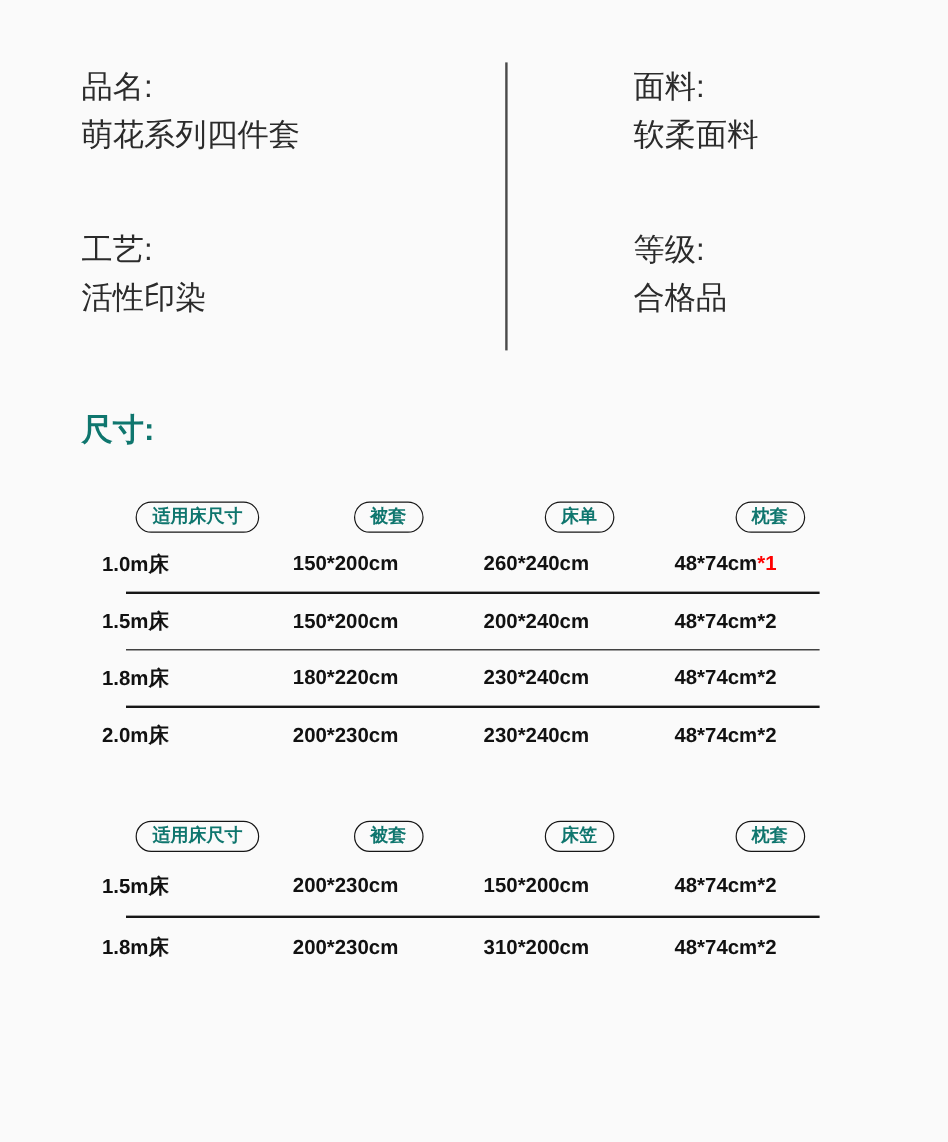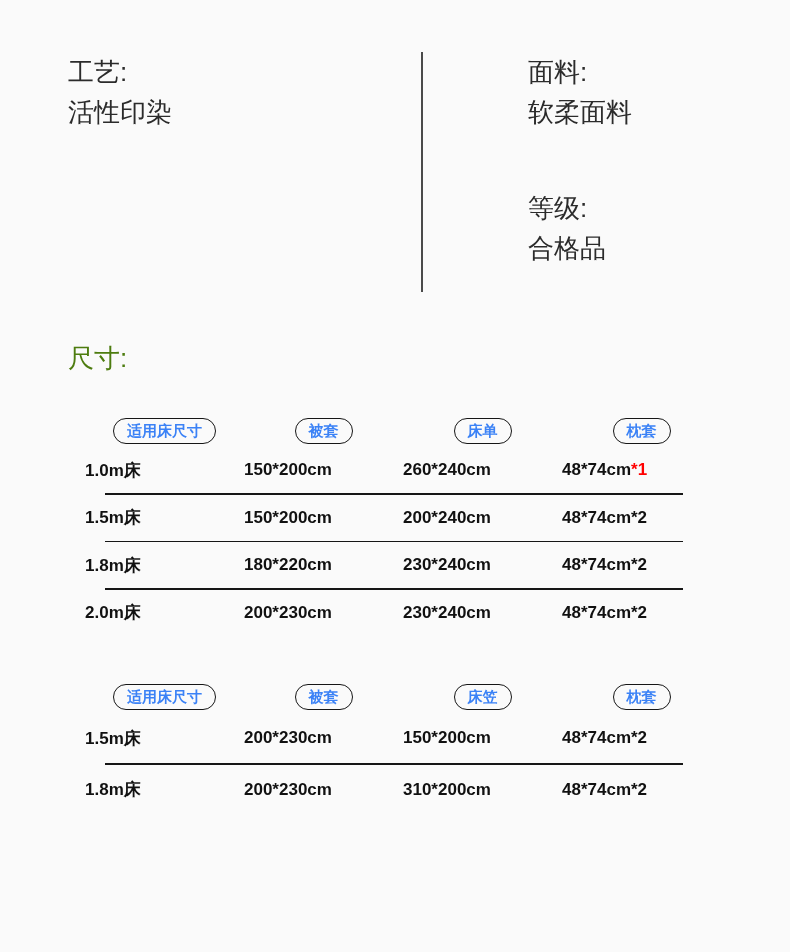--- a/index.html
+++ b/index.html
@@ -38,22 +38,22 @@
     background: #4a4a4a;
   }
 
   
   .size-title {
     position: absolute;
     left: 68px;
     top: 338px;
     font-size: 26px;
     line-height: 40px;
-    font-weight: 400;
-    color: #4d7c0f;
+    font-weight: 700;
+    color: #0f766e;
   }
 
   .size-table {
     position: absolute;
     left: 85px;
     width: 636px;
   }
   .size-table.t1 { top: 418px; }
   .size-table.t2 { top: 684px; }
 
@@ -65,21 +65,21 @@
     align-items: flex-start;
   }
   .pill {
     display: inline-block;
     border: 1.5px solid #161616;
     border-radius: 14px;
     padding: 2px 13px;
     font-size: 15px;
     line-height: 20px;
     font-weight: 700;
-    color: #3b82f6;
+    color: #0f766e;
     white-space: nowrap;
   }
 
   .body-row {
     display: flex;
     align-items: center;
     height: 46px;
   }
   .t2 .body-row { height: 50px; }
   .cell {
@@ -98,20 +98,24 @@
   }
   .red { color: #ff0000; }
 </style>
 </head>
 <body>
 
 <div class="page">
 
   <section class="spec-col left">
     <div class="spec-item">
+      <div class="label">品名:</div>
+      <div class="value">萌花系列四件套</div>
+    </div>
+    <div class="spec-item">
       <div class="label">工艺:</div>
       <div class="value">活性印染</div>
     </div>
   </section>
 
   <div class="v-divider"></div>
 
   <section class="spec-col right">
     <div class="spec-item">
       <div class="label">面料:</div>

